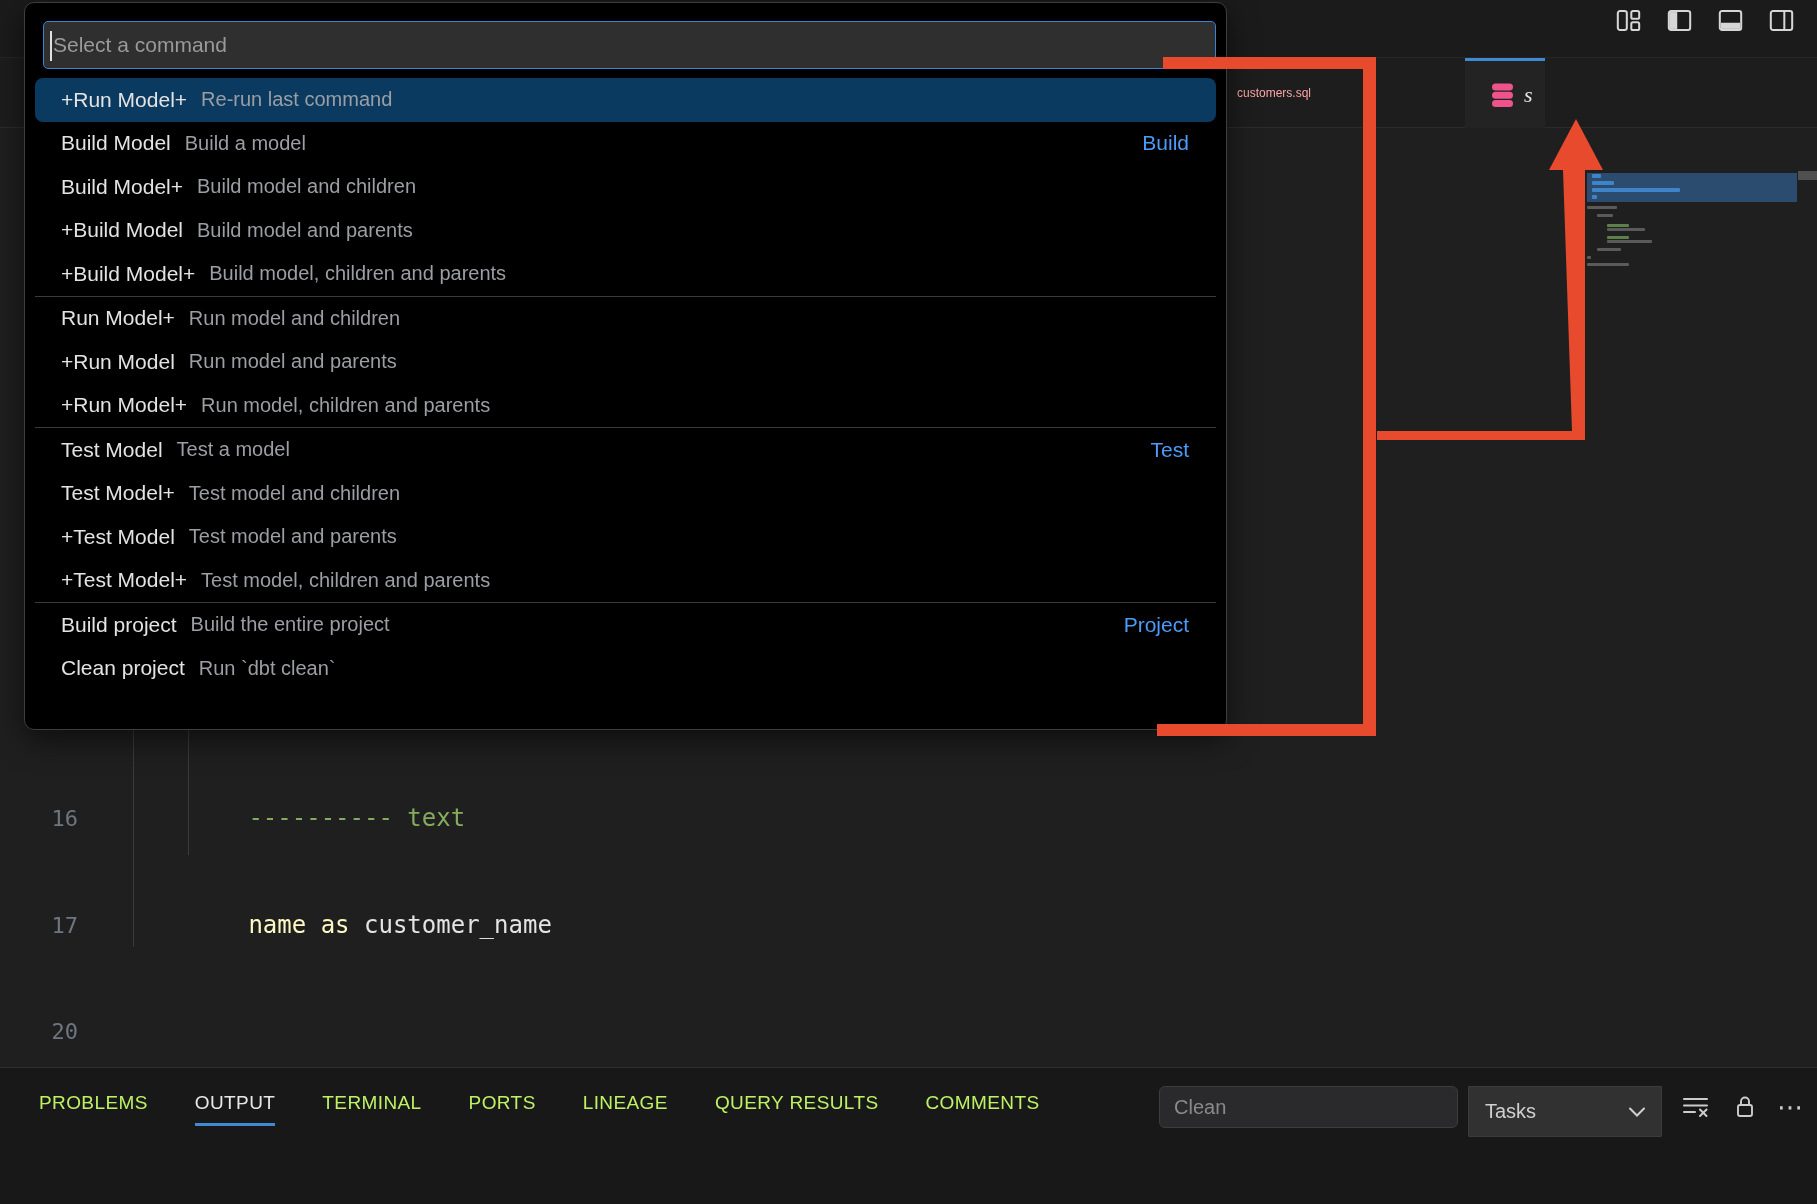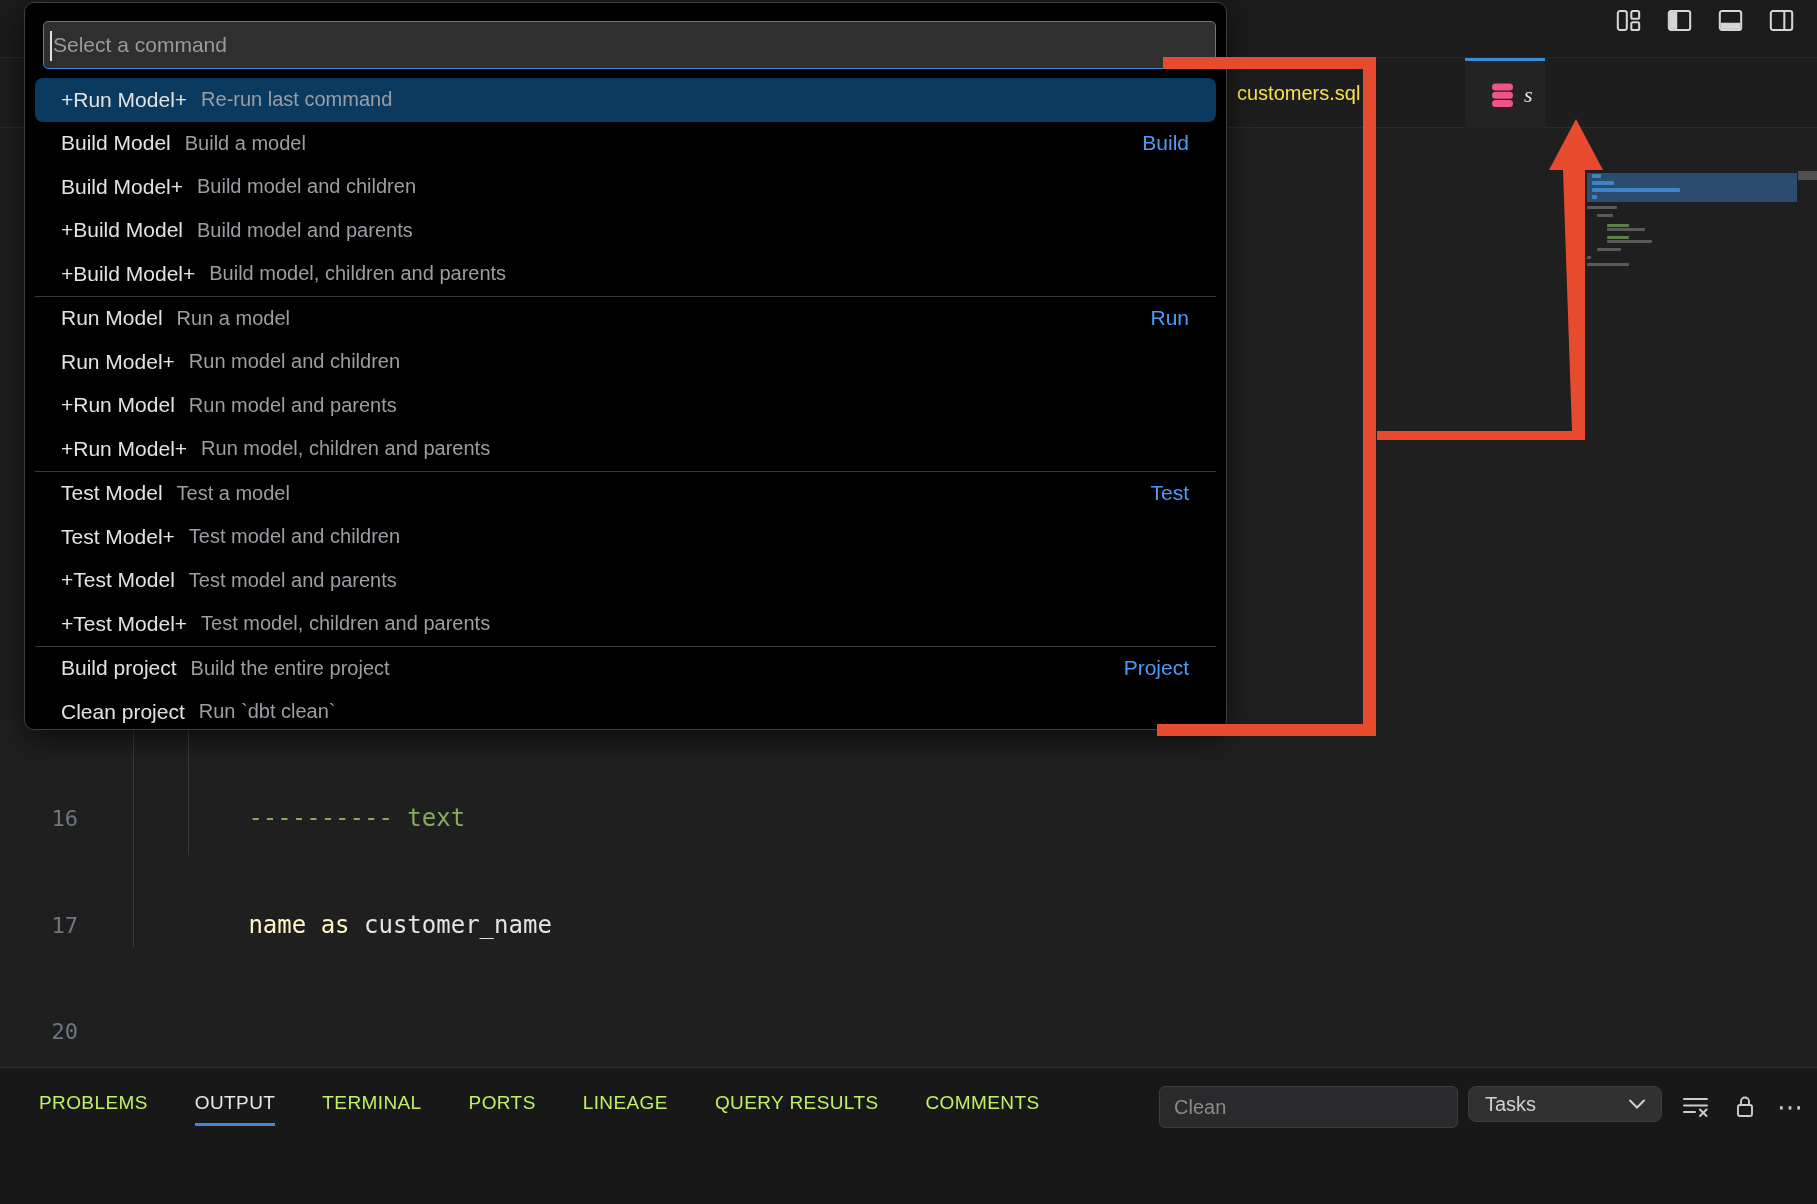--- a/index.html
+++ b/index.html
@@ -10,21 +10,21 @@
   
   .titlebar{position:absolute;left:0;top:0;width:1817px;height:58px;background:#1b1b1b;
             border-bottom:1px solid #262626;}
   .win-controls{position:absolute;right:22px;top:7px;display:flex;gap:24px;}
   .win-controls .wicon{width:27px;height:27px;display:flex;align-items:center;justify-content:center;cursor:pointer;}
 
   
   .tabbar{position:absolute;left:0;top:58px;width:1817px;height:70px;background:#1d1d1d;
           border-bottom:1px solid #2b2b2b;}
   .tab-title{position:absolute;left:1237px;top:0;height:70px;display:flex;align-items:center;
-             color:#fde047;font-size:20px;}
+             color:#fca5a5;font-size:12px;}
   .preview-tab{position:absolute;left:1465px;top:0;width:80px;height:70px;background:#232323;
                border-top:3px solid #4089d5;display:flex;align-items:center;gap:10px;padding-left:26px;}
   .preview-tab .fname{font-family:"Liberation Serif",serif;font-style:italic;font-size:22px;color:#e8e8e8;}
   .ed-actions{position:absolute;left:1546px;top:72px;display:flex;align-items:center;gap:10px;}
   .ed-btn{width:46px;height:46px;border-radius:10px;display:flex;align-items:center;justify-content:center;cursor:pointer;}
   .ed-btn.hl{background:#383838;}
   .dots{font-size:26px;color:#c9c9c9;letter-spacing:2px;line-height:1;}
 
   
   .editor{position:absolute;left:0;top:128px;width:1817px;height:939px;background:#1f1f1f;}
@@ -65,22 +65,22 @@
   .panel{position:absolute;left:0;top:1067px;width:1817px;height:137px;background:#181818;
          border-top:1px solid #2f2f2f;}
   .ptabs{position:absolute;left:39px;top:10px;display:flex;gap:47px;height:50px;align-items:center;}
   .ptab{position:relative;font-size:19px;letter-spacing:.4px;color:#bef264;height:50px;
         display:flex;align-items:center;cursor:pointer;white-space:nowrap;}
   .ptab.active{color:#e7e7e7;}
   .ptab.active::after{content:"";position:absolute;left:0;right:0;bottom:2px;height:3px;background:#4089d5;}
   .filter{position:absolute;left:1159px;top:18px;width:299px;height:42px;background:#2a2a2c;
           border:1px solid #3c3c3c;border-radius:6px;display:flex;align-items:center;
           padding-left:14px;font-size:20px;color:#8a8a8a;cursor:text;}
-  .tasks{position:absolute;left:1468px;top:18px;width:194px;height:36px;background:#313131;
-         border:1px solid #3c3c3c;border-radius:8px;display:flex;align-items:center;
+  .tasks{position:absolute;left:1468px;top:18px;width:194px;height:51px;background:#313131;
+         border:1px solid #3c3c3c;border-radius:1px;display:flex;align-items:center;
          padding:0 14px 0 16px;font-size:20px;color:#d0d0d0;cursor:pointer;}
   .tasks .chev{margin-left:auto;}
   .pico{position:absolute;top:18px;width:30px;height:42px;display:flex;align-items:center;justify-content:center;cursor:pointer;}
 
   
   .annot{position:absolute;left:0;top:0;width:1817px;height:1204px;z-index:40;pointer-events:none;}
 
   svg{display:block;}
 </style>
 </head>
@@ -225,25 +225,20 @@
         <span class="pal-label">+Build Model</span>
         <span class="pal-desc">Build model and parents</span>
       </div>
       <div class="pal-row">
         <span class="pal-label">+Build Model+</span>
         <span class="pal-desc">Build model, children and parents</span>
       </div>
       <div class="pal-sep"></div>
 
       <div class="pal-row">
-        <span class="pal-label">Run Model</span>
-        <span class="pal-desc">Run a model</span>
-        <span class="pal-cat">Run</span>
-      </div>
-      <div class="pal-row">
         <span class="pal-label">Run Model+</span>
         <span class="pal-desc">Run model and children</span>
       </div>
       <div class="pal-row">
         <span class="pal-label">+Run Model</span>
         <span class="pal-desc">Run model and parents</span>
       </div>
       <div class="pal-row">
         <span class="pal-label">+Run Model+</span>
         <span class="pal-desc">Run model, children and parents</span>

